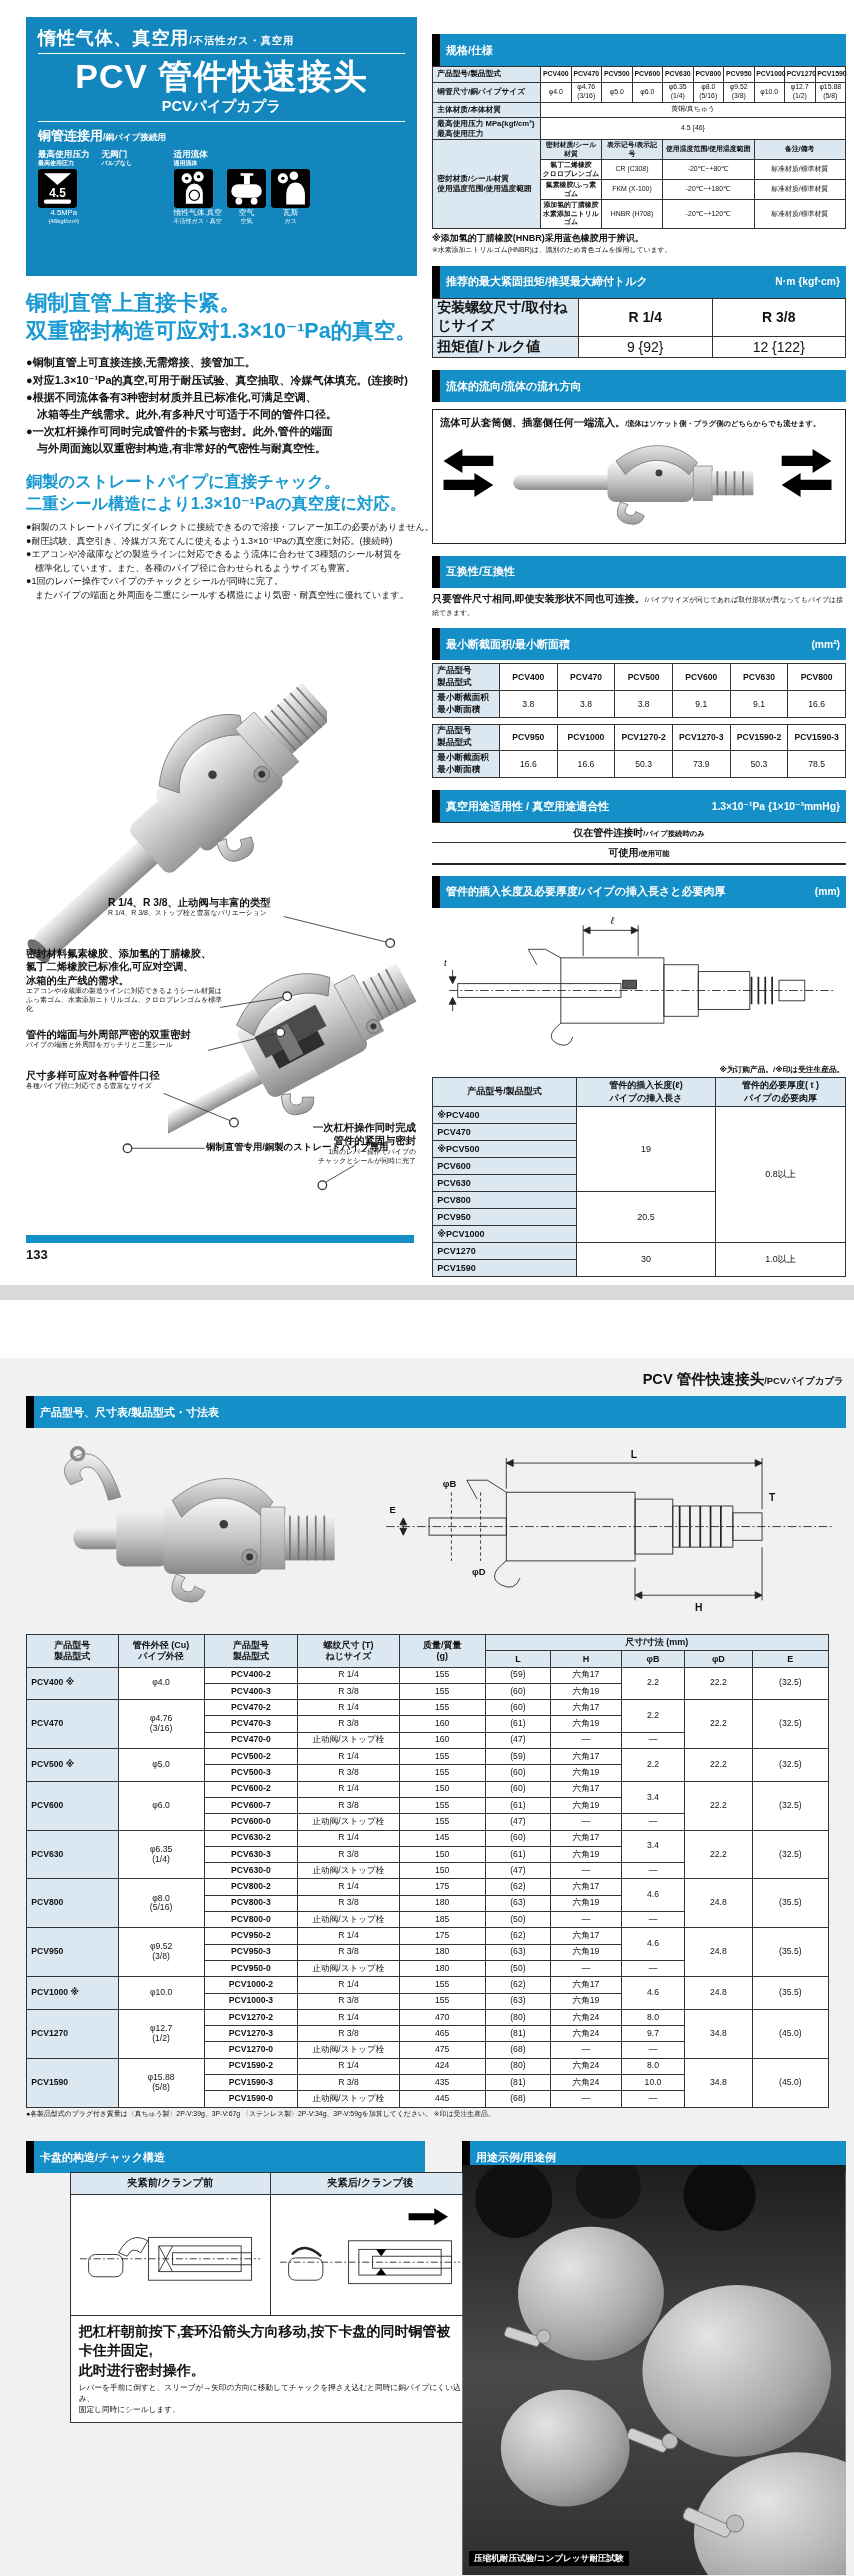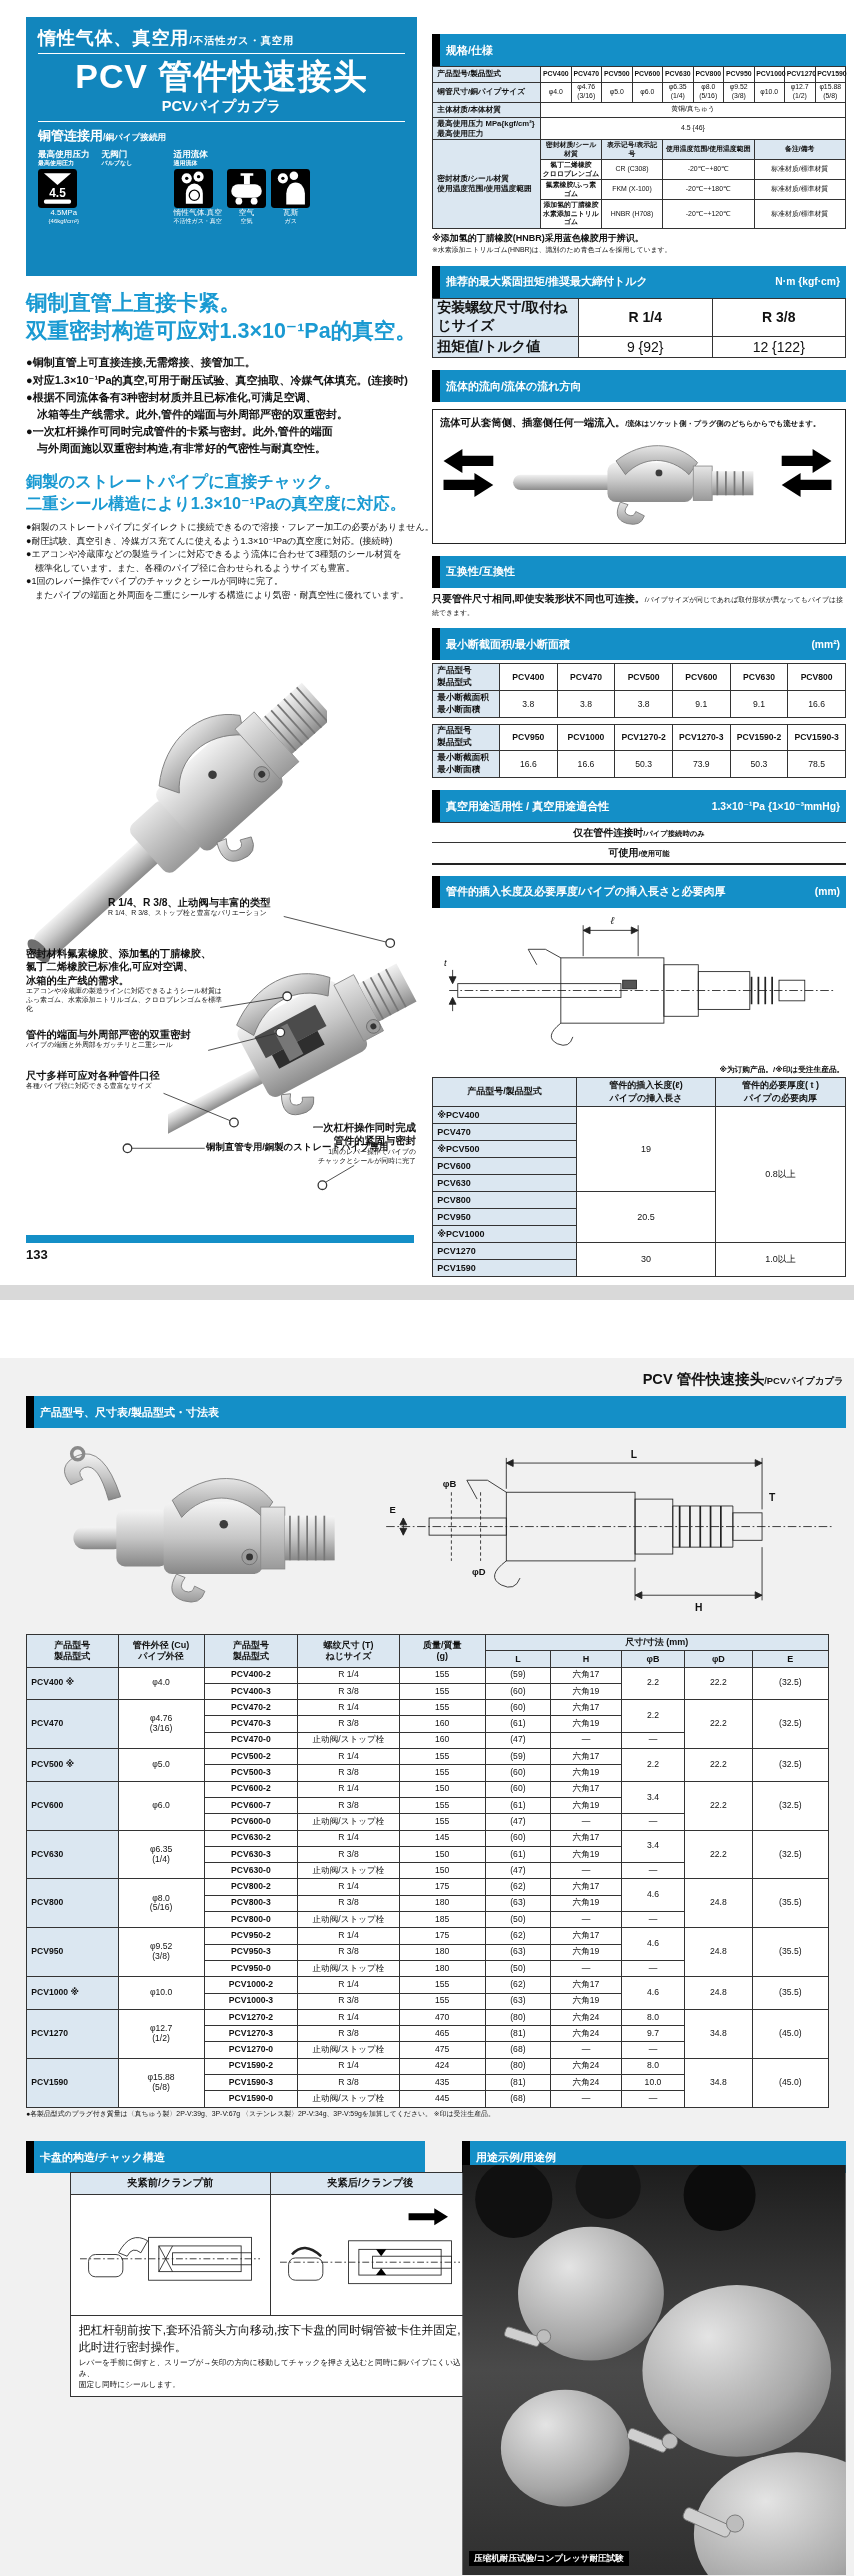--- a/index.html
+++ b/index.html
@@ -80,21 +80,21 @@
   .fnote2{font-size:6.9px;margin-top:0.9px;}
   .chuckbox{border:1.7px solid #333;background:#fff;margin-left:44px;}
   .chuckhead{display:grid;grid-template-columns:1fr 1fr;}
   .chuckhead div{background:#dbe7f1;font-weight:bold;font-size:10.3px;text-align:center;
        border-bottom:0.9px solid #333;padding:3.4px 0;}
   .chuckhead div:first-child{border-right:0.9px solid #333;}
   .chuckdiag{display:grid;grid-template-columns:1fr 1fr;}
   .chuckdiag div{height:120px;display:flex;align-items:center;justify-content:center;}
   .chuckdiag div:first-child{border-right:0.9px solid #333;}
   .chucktxt{border-top:0.9px solid #333;padding:6px 7.7px;}
-  .chucktxt .cn{font-size:12px;font-weight:normal;line-height:1.4;}
+  .chucktxt .cn{font-size:14px;font-weight:bold;line-height:1.4;}
   .chucktxt .jp{font-size:7.7px;line-height:1.4;margin-top:2.6px;}
   .photocap{position:absolute;left:6.9px;bottom:8.6px;background:#000;color:#fff;font-size:8.6px;
        font-weight:bold;padding:1.7px 5.2px;}
   .footer{position:absolute;right:8.6px;top:1235px;font-size:7.7px;font-weight:bold;}
   .pg2no{position:absolute;right:12px;top:1247px;font-size:13px;font-weight:bold;}
 </style>
 </head>
 <body>
 
 <div id="p1hdr" class="abs">
@@ -165,21 +165,21 @@
 
 <div id="p1text" class="abs">
   <div class="headline">
     <div>铜制直管上直接卡紧。</div>
     <div>双重密封构造可应对1.3×10⁻¹Pa的真空。</div>
   </div>
   <div class="bullets">
     <div class="bullet">●铜制直管上可直接连接,无需熔接、接管加工。</div>
     <div class="bullet">●对应1.3×10⁻¹Pa的真空,可用于耐压试验、真空抽取、冷媒气体填充。(连接时)</div>
     <div class="bullet">●根据不同流体备有3种密封材质并且已标准化,可满足空调、
-冰箱等生产线需求。此外,管件的端面与外周部严密的双重密封。</div>
+冰箱等生产线需求。此外,有多种尺寸可适于不同的管件口径。</div>
     <div class="bullet">●一次杠杆操作可同时完成管件的卡紧与密封。此外,管件的端面
 与外周面施以双重密封构造,有非常好的气密性与耐真空性。</div>
   </div>
   <div class="jphead">
     <div>銅製のストレートパイプに直接チャック。</div>
     <div>二重シール構造により1.3×10⁻¹Paの真空度に対応。</div>
   </div>
   <div style="margin-top:6.9px">
     <div class="jbullet">●銅製のストレートパイプにダイレクトに接続できるので溶接・フレアー加工の必要がありません。</div>
     <div class="jbullet">●耐圧試験、真空引き、冷媒ガス充てんに使えるよう1.3×10⁻¹Paの真空度に対応。(接続時)</div>

